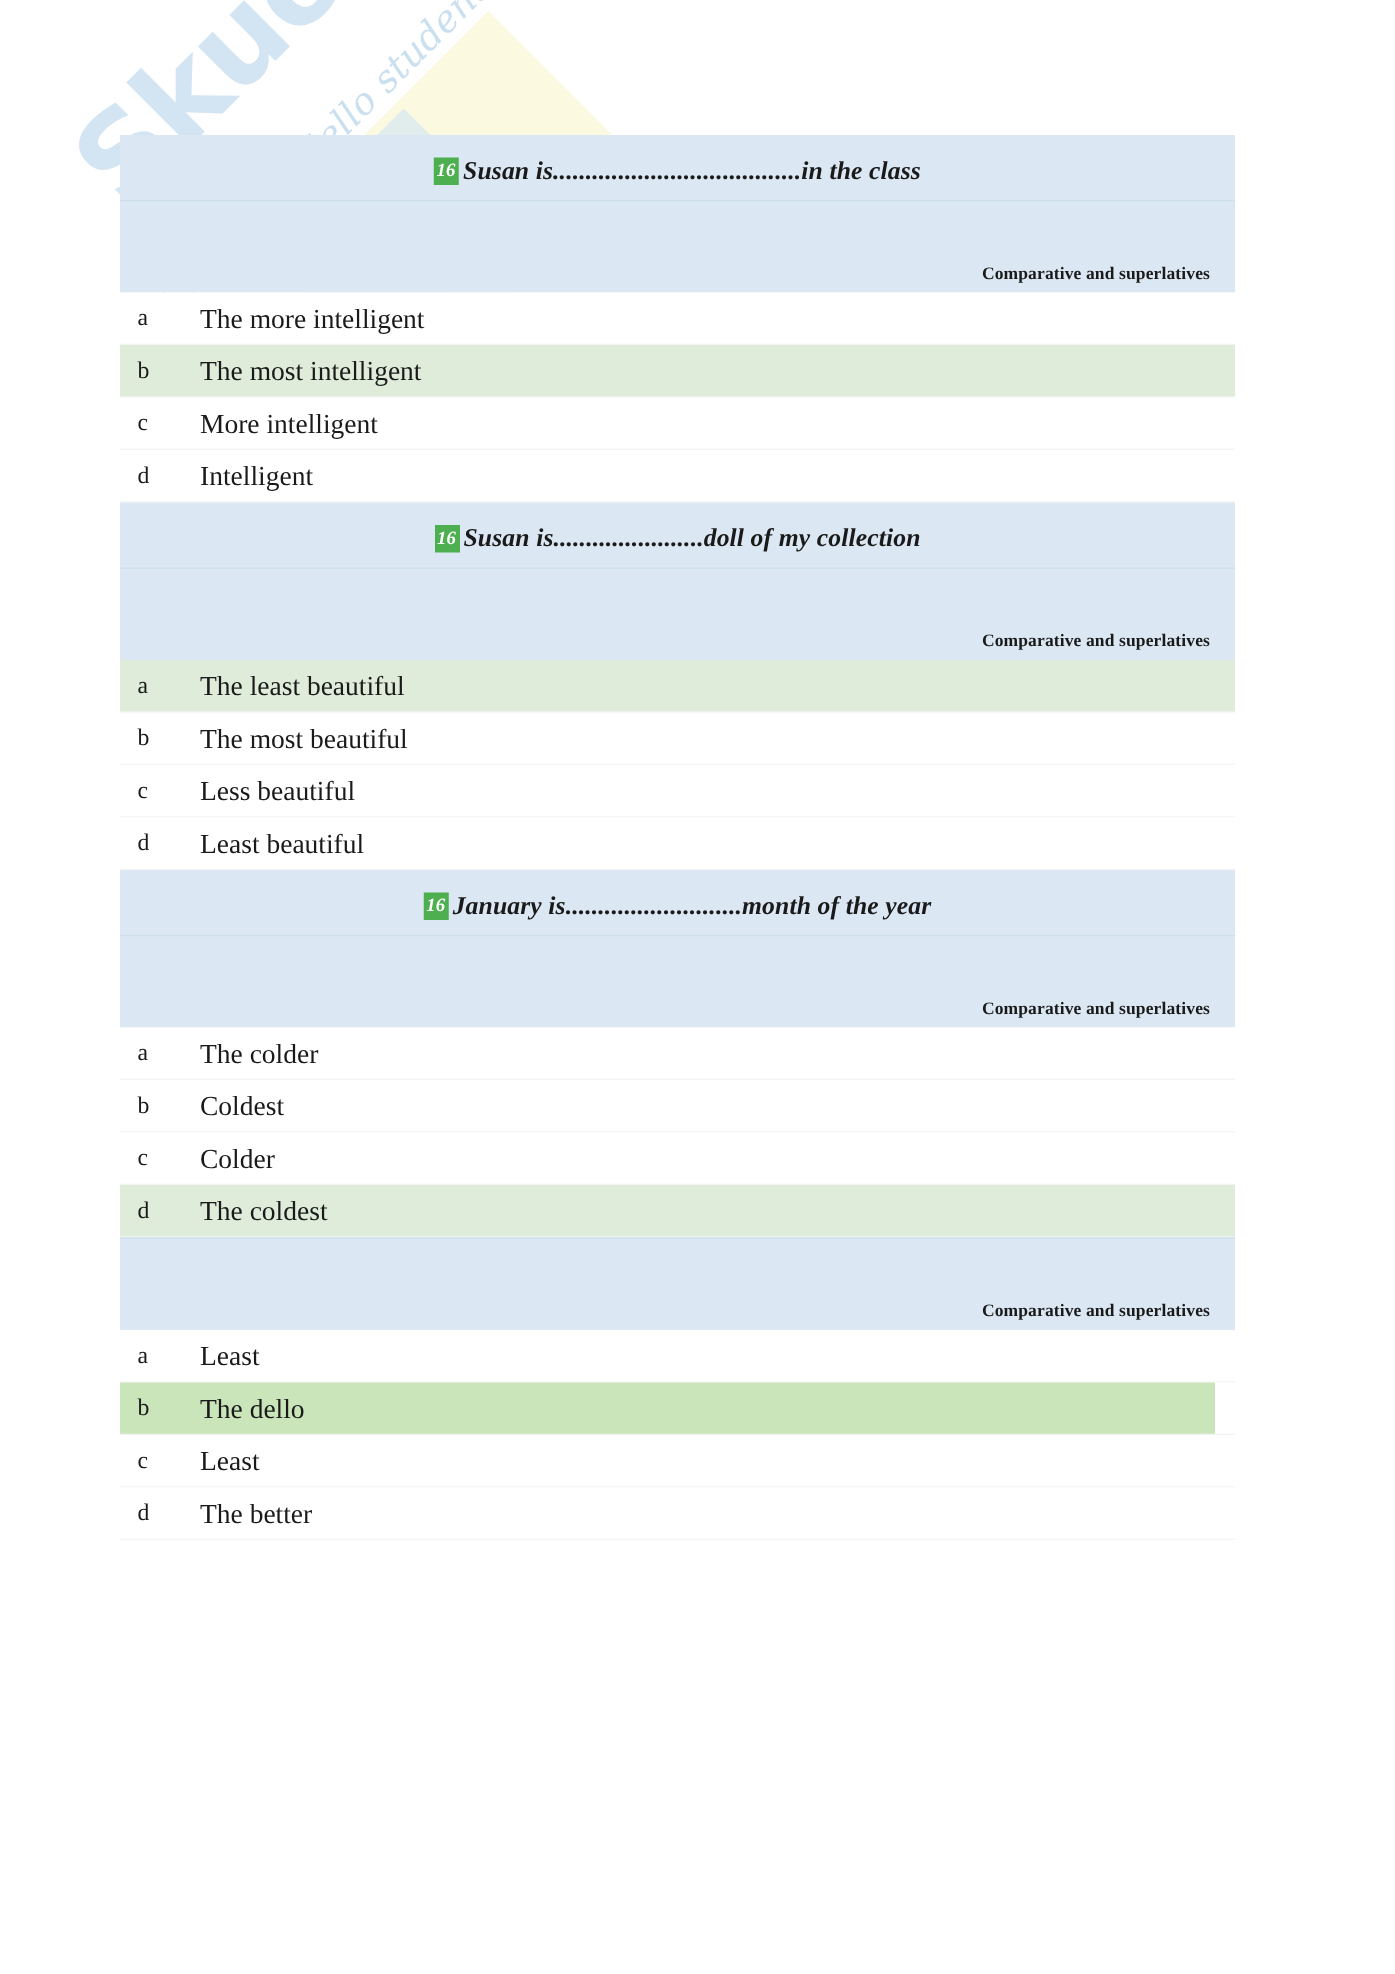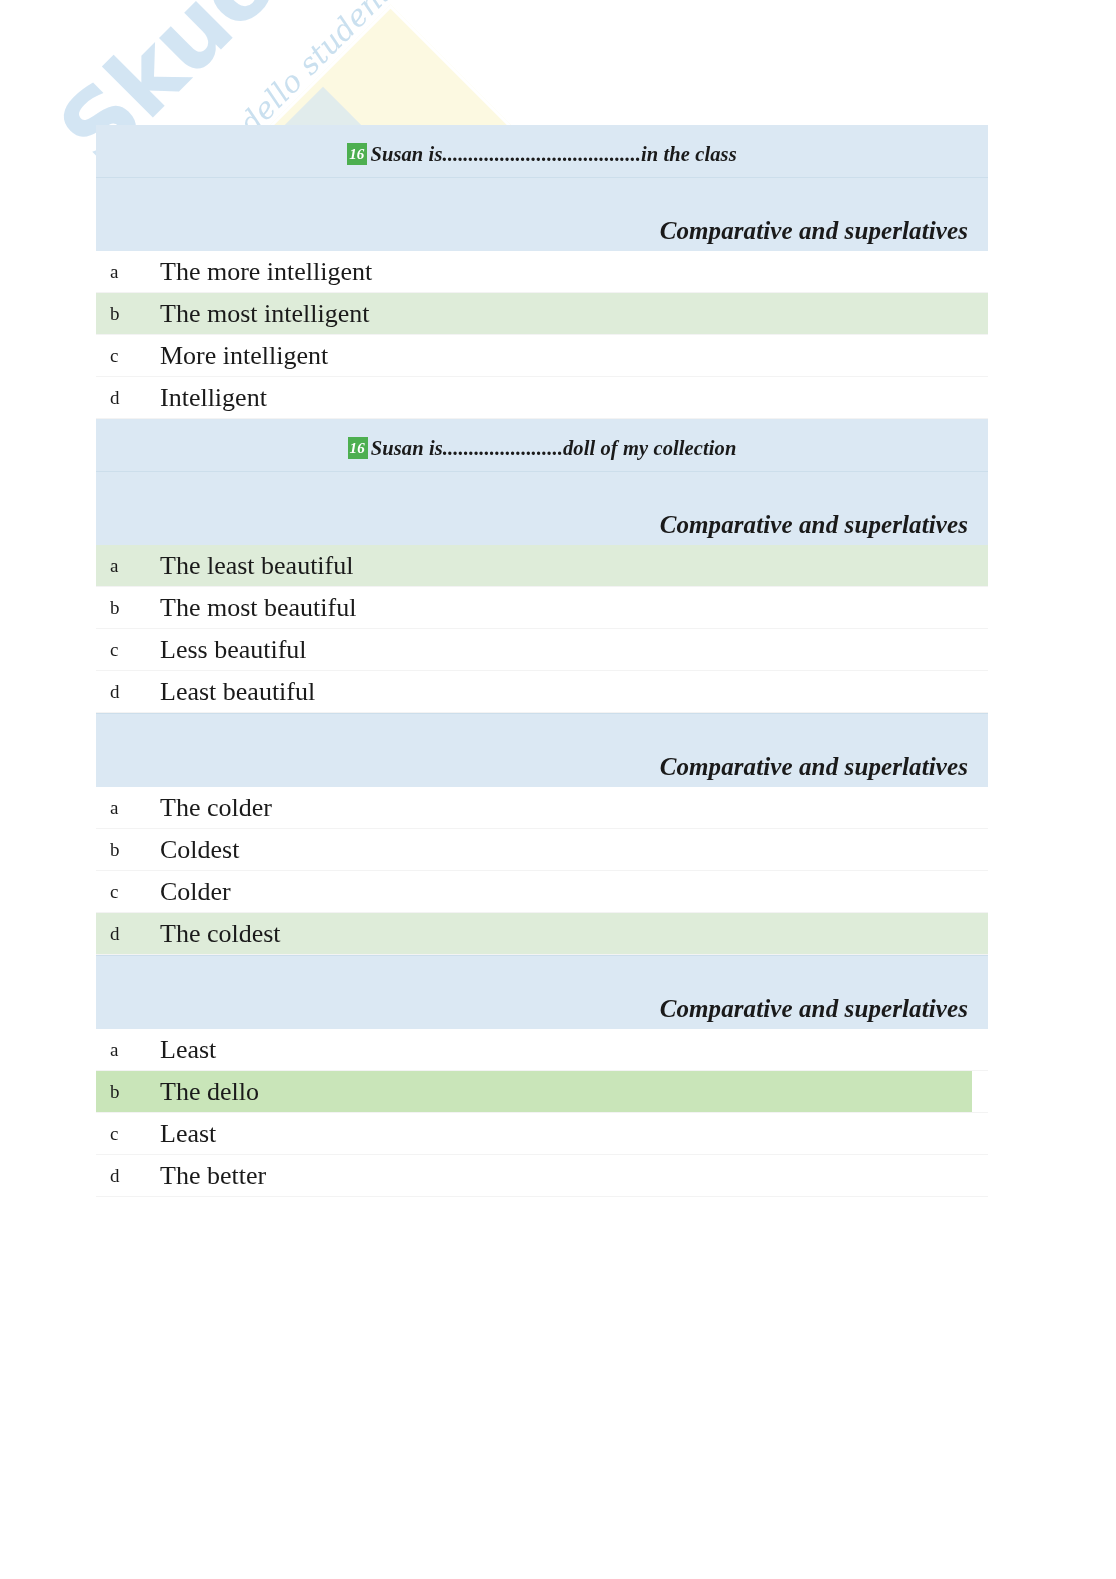--- a/index.html
+++ b/index.html
@@ -76,21 +76,20 @@
     white-space: nowrap;
   }
 
   
   .sheet {
     position: absolute;
     left: 0;
     top: 0;
     width: 1116px;
     z-index: 10;
-    margin-top: 17px;
   }
 
   .question-block {
     position: relative;
   }
 
   
   .q-header {
     position: relative;
     background: #dbe8f3;
@@ -134,23 +133,22 @@
     height: 73px;
     display: flex;
     align-items: flex-end;
     justify-content: flex-end;
     padding-right: 20px;
     padding-bottom: 6px;
     box-sizing: border-box;
   }
   .q-topic {
     font-weight: bold;
-    font-size: 25px;
+    font-size: 14px;
     letter-spacing: .1px;
-    font-style: italic;
   }
 
   
   .options {
     position: relative;
   }
   .opt-row {
     position: relative;
     height: 42px;
     display: flex;
@@ -176,21 +174,21 @@
     position: relative;
     z-index: 2;
     width: 60px;
     margin-left: 110px;
     font-size: 19px;
   }
   .opt-text {
     position: relative;
     z-index: 2;
     margin-left: -10px;
-    font-size: 26px;
+    font-size: 22px;
   }
   .row-line {
     position: absolute;
     left: 96px;
     width: 892px;
     height: 1px;
     background: #f3f3f3;
     bottom: 0;
   }
 
@@ -280,20 +278,23 @@
         <div class="opt-row">
           <div class="hl"></div>
           <div class="opt-letter">d</div>
           <div class="opt-text">Least beautiful</div>
           <div class="row-line"></div>
         </div>
       </div>
     </div>
     <div class="question-block blk3">
       <div class="q-header">
+        <div class="q-stem-row">
+          <div class="q-stem"><span class="q-num">16</span><span>January is...........................month of the year</span></div>
+        </div>
         <div class="q-sep"></div>
         <div class="q-topic-row">
           <div class="q-topic">Comparative and superlatives</div>
         </div>
       </div>
       <div class="options">
         <div class="opt-row">
           <div class="hl"></div>
           <div class="opt-letter">a</div>
           <div class="opt-text">The colder</div>

